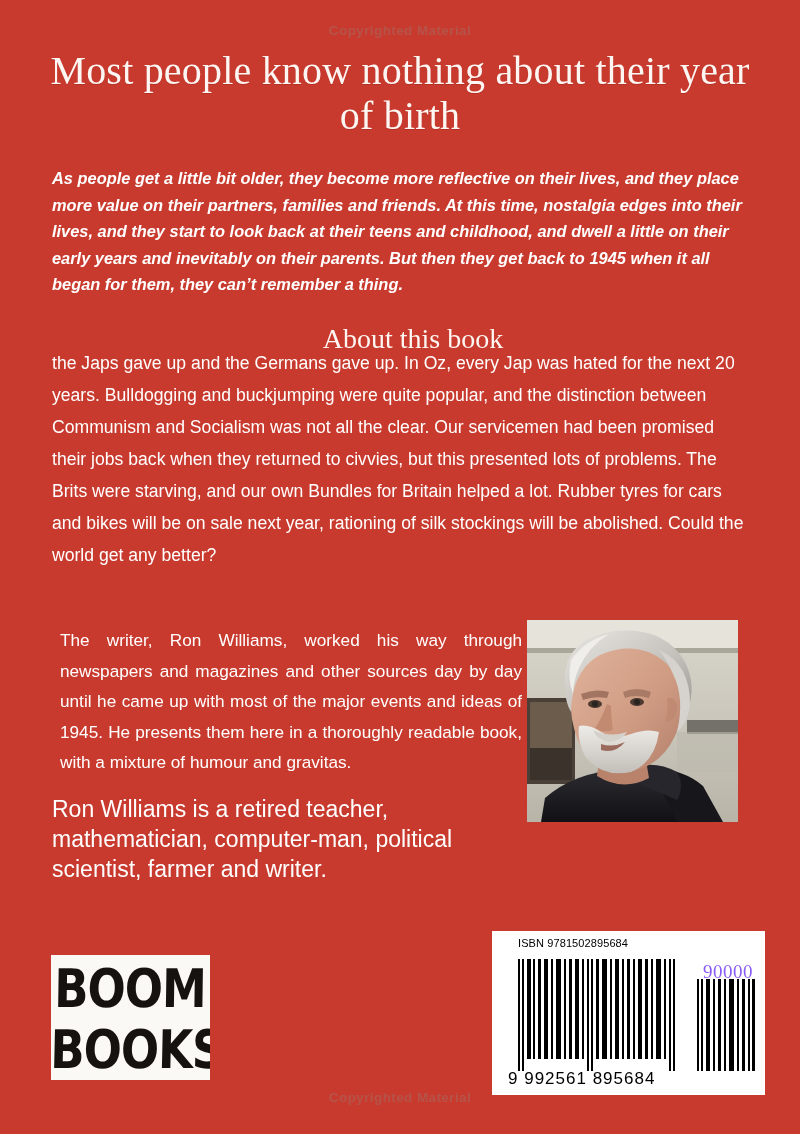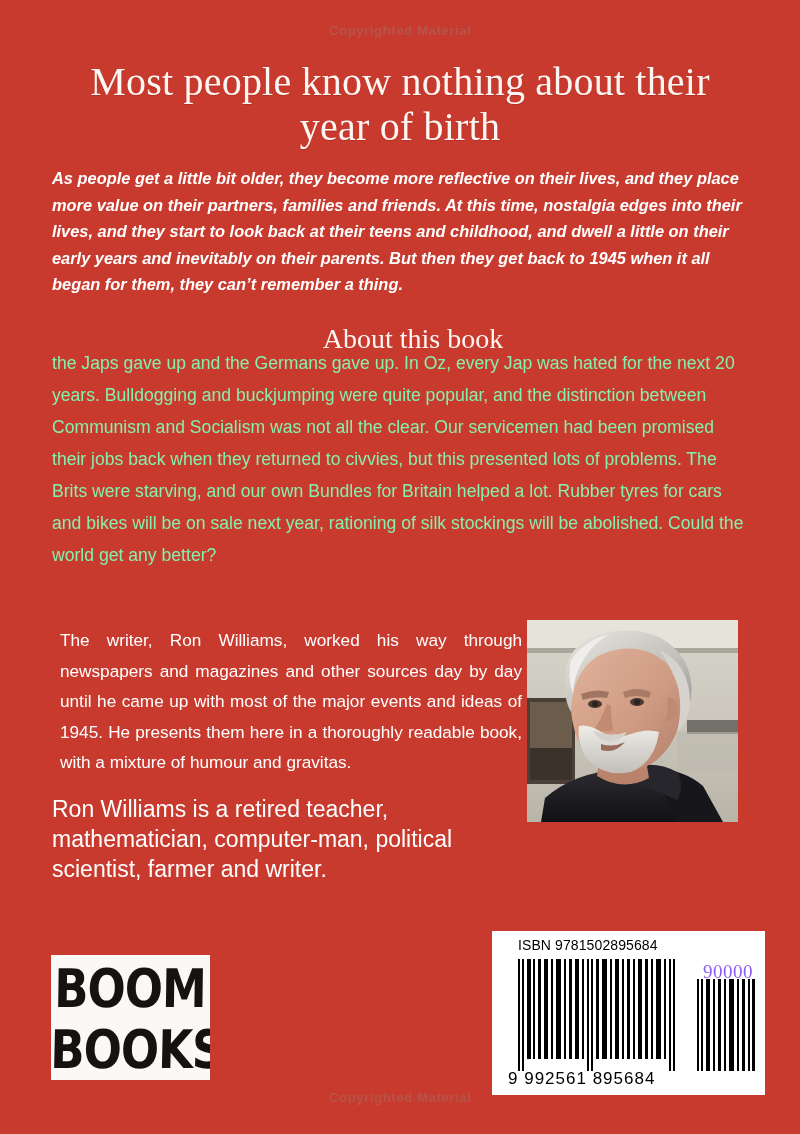--- a/index.html
+++ b/index.html
@@ -43,21 +43,21 @@
     width: 708px;
     text-align: center;
   }
   #main-title {
     font-family: "Liberation Serif", "DejaVu Serif", serif;
     font-size: 40px;
     line-height: 45px;
     font-weight: 400;
     color: #fdf6f2;
     letter-spacing: 0.2px;
-    margin: 15px;
+    margin: 4px;
     text-shadow: 0 1px 0 rgba(120,20,10,0.25);
   }
 
   
   #intro-para {
     position: absolute;
     top: 165px;
     left: 52px;
     width: 694px;
     font-family: "Liberation Sans", sans-serif;
@@ -88,21 +88,21 @@
   
   #blurb-para {
     position: absolute;
     top: 347px;
     left: 52px;
     width: 692px;
     font-family: "Liberation Sans", sans-serif;
     font-size: 17.6px;
     line-height: 32px;
     font-weight: 400;
-    color: #86efac;
+    color: #ffffff;
     margin: 0;
     text-align: left;
   }
 
   
   #author-photo {
     position: absolute;
     left: 527px;
     top: 620px;
     width: 211px;
@@ -195,21 +195,21 @@
     width: 273px;
     height: 164px;
     background: #ffffff;
     box-sizing: border-box;
   }
   #isbn-label {
     position: absolute;
     left: 26px;
     top: 6px;
     font-family: "Liberation Sans", sans-serif;
-    font-size: 14px;
+    font-size: 11px;
     color: #000000;
     letter-spacing: 0.1px;
     white-space: nowrap;
   }
   #addon-label {
     position: absolute;
     right: 12px;
     top: 30px;
     font-family: Liberation Serif, serif;
     font-size: 19px;

